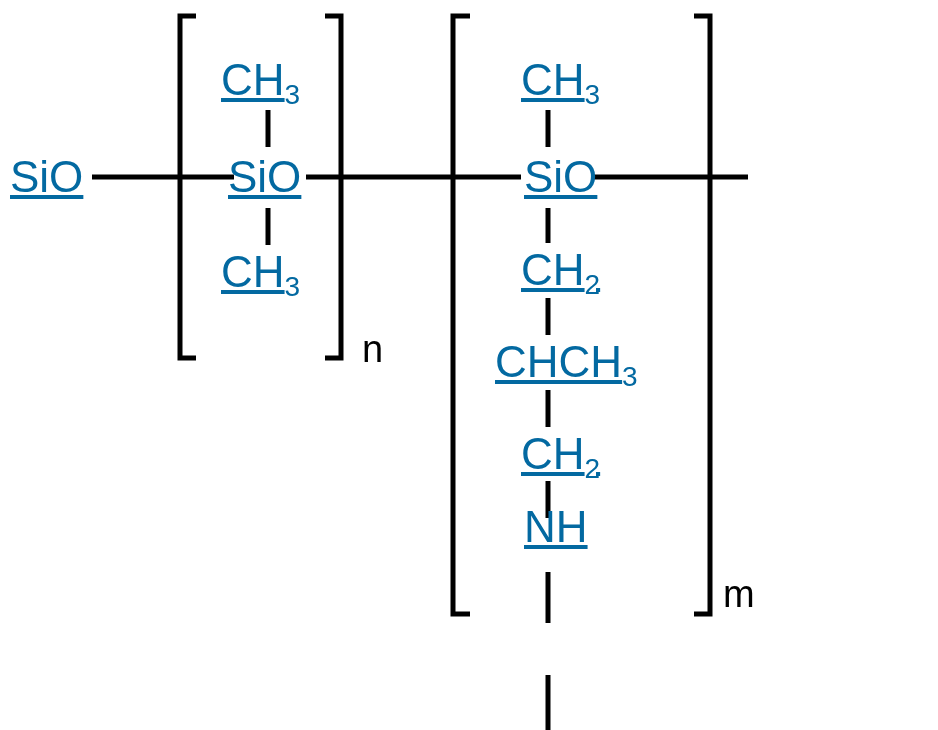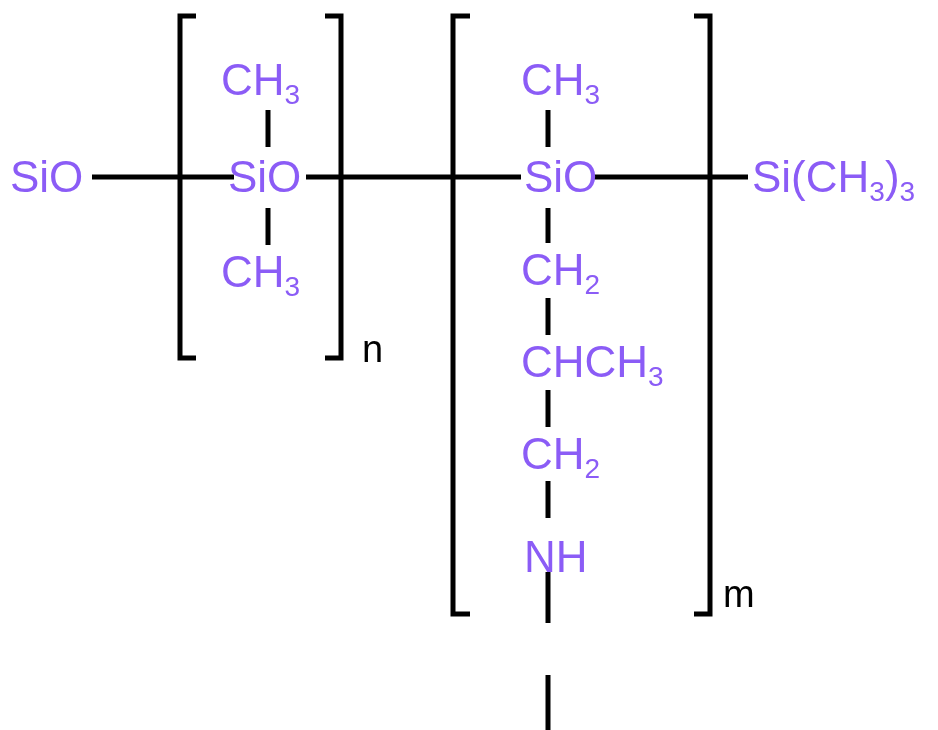--- a/index.html
+++ b/index.html
@@ -21,23 +21,24 @@
     left: 0;
     top: 0;
     width: 938px;
     height: 730px;
   }
   .chem-label {
     position: absolute;
     font-family: "Liberation Sans", sans-serif;
     font-size: 44px;
     line-height: 1;
-    color: #8b5cf6;
+    color: #0369a1;
     white-space: nowrap;
     letter-spacing: 0px;
+    text-decoration: underline;
   }
   .chem-label sub {
     font-size: 28px;
     line-height: 0;
     vertical-align: baseline;
     position: relative;
     top: 9px;
   }
   .rep-index {
     position: absolute;
@@ -98,24 +99,23 @@
   <div class="chem-label" style="left:221px; top:250px;"><span>CH</span><sub>3</sub></div>
 
   <div class="rep-index" style="left:362px; top:330px;"><span>n</span></div>
 
   <div class="chem-label" style="left:521px; top:58px;"><span>CH</span><sub>3</sub></div>
 
   <div class="chem-label" style="left:524px; top:155px;"><span>SiO</span></div>
 
   <div class="chem-label" style="left:521px; top:248px;"><span>CH</span><sub>2</sub></div>
 
-  <div class="chem-label" style="left:521px; top:340px;"><span>CHCH</span><sub>3</sub></div>
+  <div class="chem-label" style="left:495px; top:340px;"><span>CHCH</span><sub>3</sub></div>
 
   <div class="chem-label" style="left:521px; top:432px;"><span>CH</span><sub>2</sub></div>
 
-  <div class="chem-label" style="left:524px; top:535px;"><span>NH</span></div>
+  <div class="chem-label" style="left:524px; top:505px;"><span>NH</span></div>
 
 
   <div class="rep-index" style="left:723px; top:575px;"><span>m</span></div>
 
-  <div class="chem-label" style="left:752px; top:155px;"><span>Si(CH</span><sub>3</sub><span>)</span><sub>3</sub></div>
 
 </div>
 
 </body></html>

